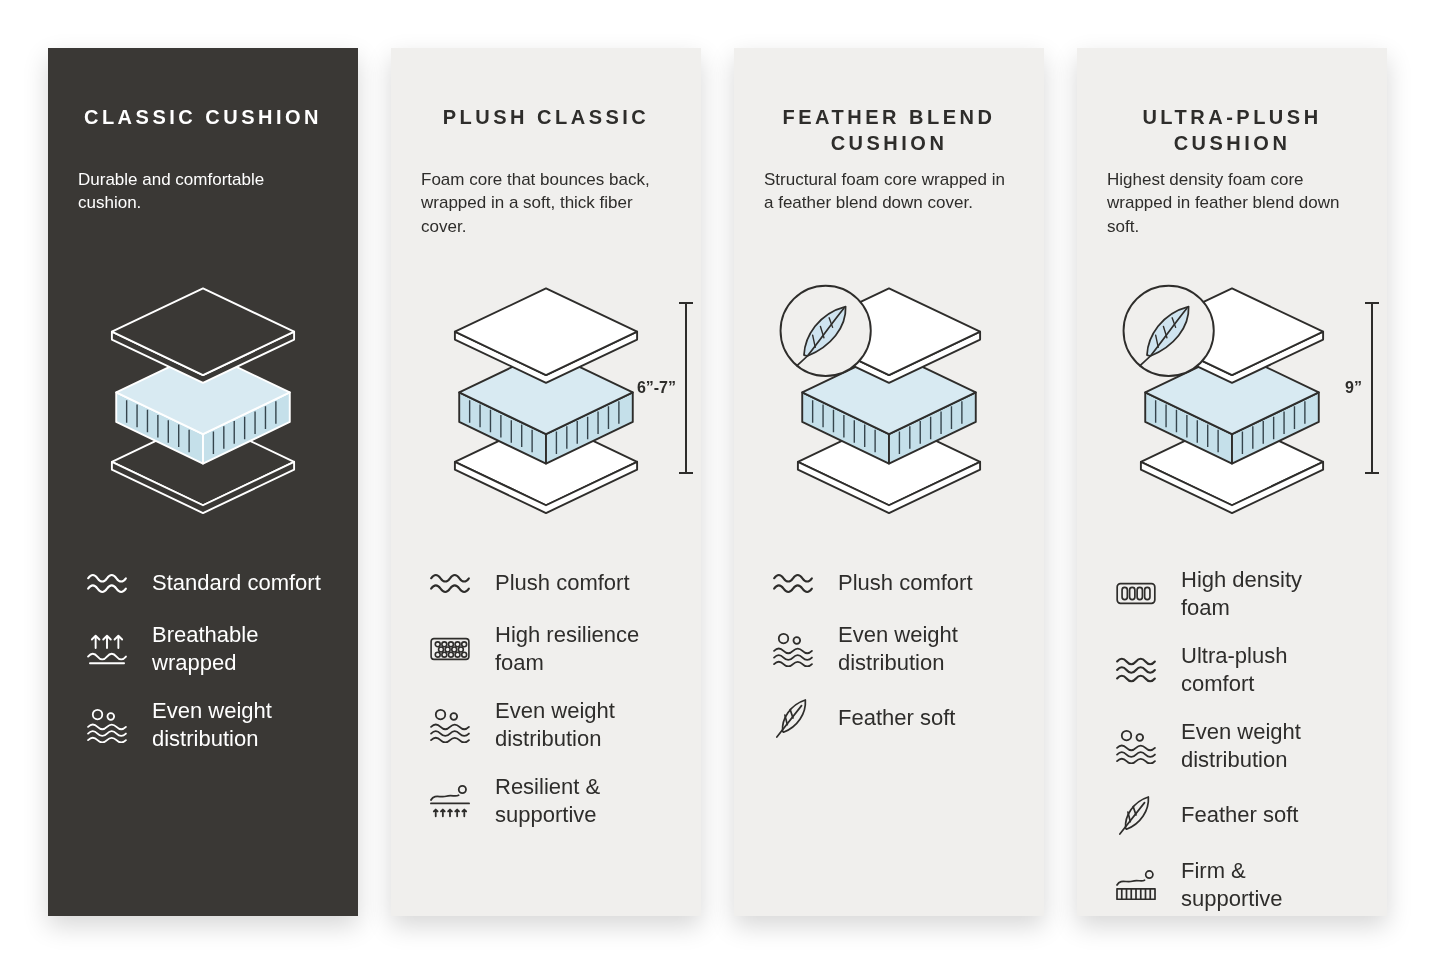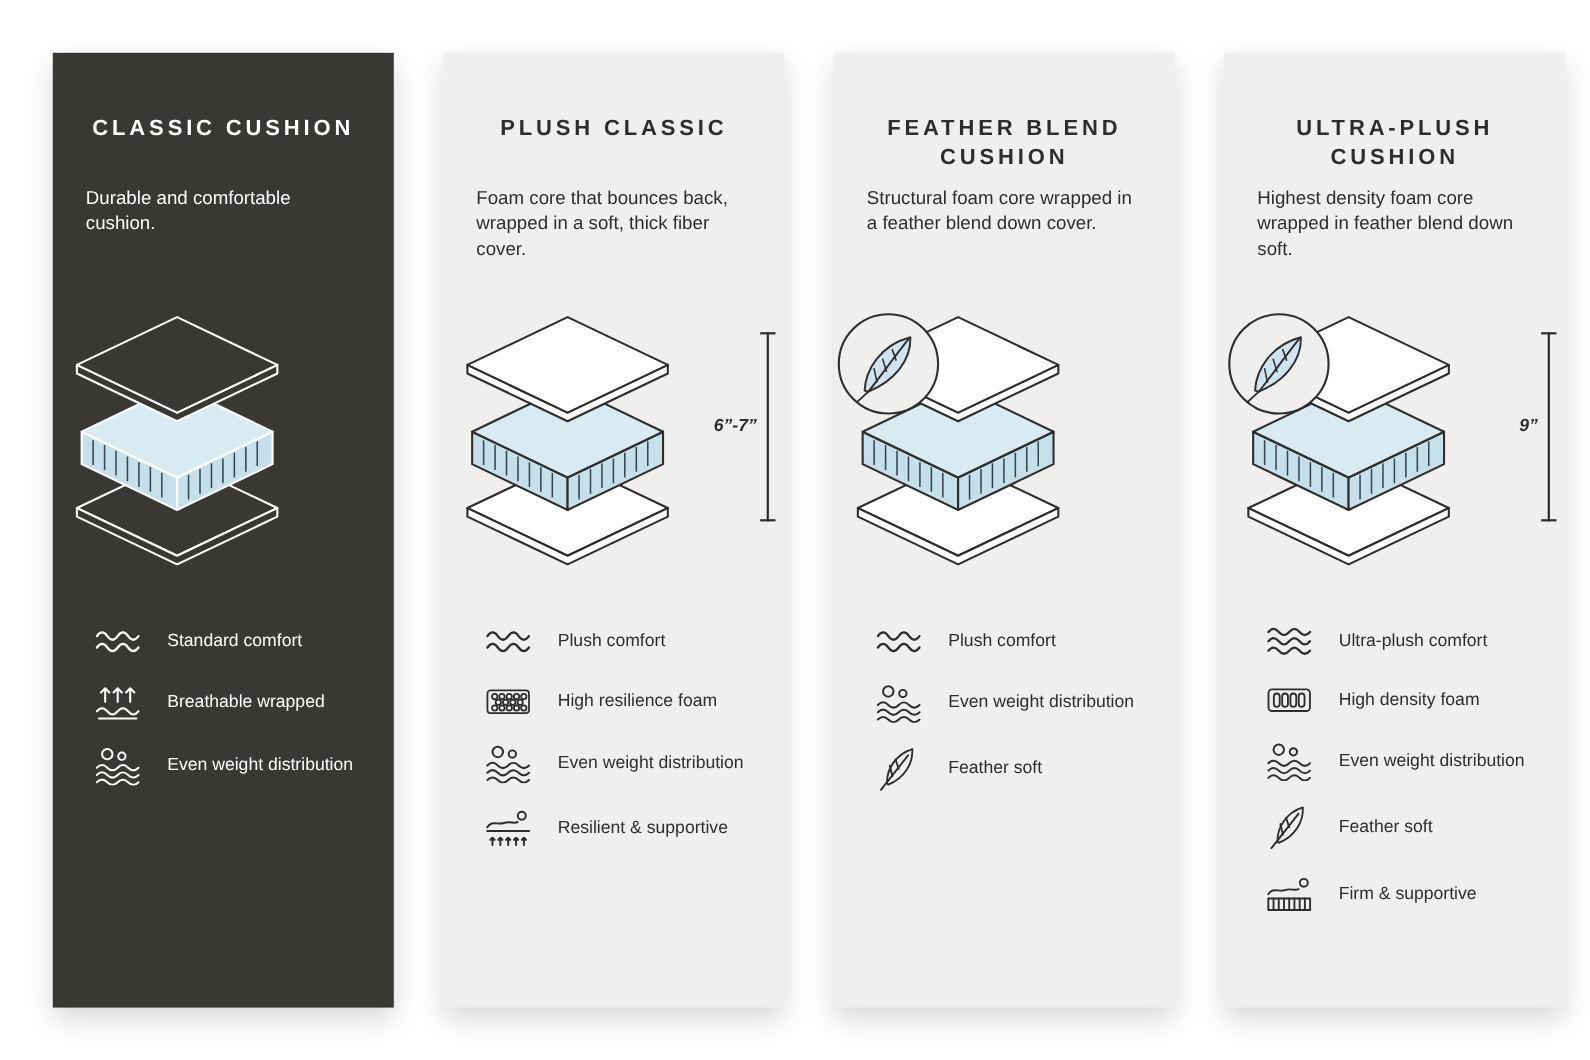--- a/index.html
+++ b/index.html
@@ -1,53 +1,53 @@
 <!DOCTYPE html>
 <html><head>
 <meta charset="utf-8">
 <style>
   html,body{margin:0;padding:0;}
   body{
     width:1445px;height:964px;background:#ffffff;overflow:hidden;
     font-family:"Liberation Sans",sans-serif;color:#2e2d2b;
   }
-  .board{display:flex;gap:45px;padding:48px 0 32px 48px;box-sizing:border-box;}
+  .board{display:flex;gap:33px;padding:48px 0 32px 48px;box-sizing:border-box;}
   .card{
     width:310px;height:868px;background:#f0efed;flex-shrink:0;
     box-shadow:0 10px 24px rgba(0,0,0,0.16);
     display:flex;flex-direction:column;box-sizing:border-box;
   }
   .card.dark{background:#3a3835;color:#ffffff;}
   .card-title{
     font-size:20px;font-weight:700;letter-spacing:3.5px;line-height:1.3;
     text-align:center;margin:56px 16px 0;min-height:54px;
   }
   .card-desc{
     font-size:17px;line-height:1.38;
     margin:10px 30px 0;min-height:78px;
   }
   .illus{
     position:relative;height:268px;margin-top:22px;
-    display:flex;justify-content:flex-start;align-items:center;font-style:italic;
+    display:flex;justify-content:center;align-items:center;
   }
   .dim{
     position:absolute;right:14px;top:34px;height:172px;
     display:flex;align-items:center;gap:9px;
   }
   .dim-label{font-size:16px;font-weight:600;white-space:nowrap;}
   .dim-line{position:relative;width:2px;height:100%;background:currentColor;display:block;}
   .dim-line::before,.dim-line::after{
     content:"";position:absolute;left:-6px;width:14px;height:2px;background:currentColor;
   }
   .dim-line::before{top:0;}
   .dim-line::after{bottom:0;}
   .features{display:flex;flex-direction:column;gap:21px;margin:30px 34px 0;}
   .feature{display:flex;align-items:center;gap:20px;}
   .feature-icon{width:50px;display:flex;justify-content:center;align-items:center;flex-shrink:0;}
-  .feature-label{font-size:16px;line-height:1.25;}
+  .feature-label{font-size:22px;line-height:1.25;}
 </style>
 </head>
 <body>
 
 <main class="board">
     <section class="card dark">
     <h2 class="card-title">CLASSIC CUSHION</h2>
     <p class="card-desc">Durable and comfortable cushion.</p>
     <div class="illus">
       <svg viewBox="0 0 260 272" width="226" height="236">
@@ -263,42 +263,42 @@
         </svg>
       <div class="dim">
     <span class="dim-label">9”</span>
     <span class="dim-line"></span>
   </div>
     </div>
     <div class="features">
 
         <div class="feature">
           <span class="feature-icon">
-            <svg viewBox="0 0 48 36" width="46" height="34" fill="none" stroke="currentColor" stroke-width="2.2" stroke-linecap="round">
-    <path d="M4 9 Q9 3 14 9 T24 9 T34 9 T44 9"></path>
-    <path d="M4 18 Q9 12 14 18 T24 18 T34 18 T44 18"></path>
-    <path d="M4 27 Q9 21 14 27 T24 27 T34 27 T44 27"></path>
-  </svg>
-          </span>
-          <span class="feature-label">Ultra-plush comfort</span>
-        </div>
-        <div class="feature">
-          <span class="feature-icon">
             <svg viewBox="0 0 48 34" width="46" height="32" fill="none" stroke="currentColor" stroke-width="1.8" stroke-linecap="round">
     <rect x="4" y="6" width="40" height="21" rx="3.5"></rect>
     <rect x="9.2" y="10" width="5.6" height="13" rx="2.8"></rect>
     <rect x="17.2" y="10" width="5.6" height="13" rx="2.8"></rect>
     <rect x="25.2" y="10" width="5.6" height="13" rx="2.8"></rect>
     <rect x="33.2" y="10" width="5.6" height="13" rx="2.8"></rect>
   </svg>
           </span>
           <span class="feature-label">High density foam</span>
         </div>
         <div class="feature">
           <span class="feature-icon">
+            <svg viewBox="0 0 48 36" width="46" height="34" fill="none" stroke="currentColor" stroke-width="2.2" stroke-linecap="round">
+    <path d="M4 9 Q9 3 14 9 T24 9 T34 9 T44 9"></path>
+    <path d="M4 18 Q9 12 14 18 T24 18 T34 18 T44 18"></path>
+    <path d="M4 27 Q9 21 14 27 T24 27 T34 27 T44 27"></path>
+  </svg>
+          </span>
+          <span class="feature-label">Ultra-plush comfort</span>
+        </div>
+        <div class="feature">
+          <span class="feature-icon">
             <svg viewBox="0 0 48 38" width="46" height="36" fill="none" stroke="currentColor" stroke-width="1.9" stroke-linecap="round">
     <circle cx="14" cy="8" r="5"></circle>
     <circle cx="28" cy="10" r="3.5"></circle>
     <path d="M4 21 Q9 16 14 21 T24 21 T34 21 T44 21"></path>
     <path d="M4 28 Q9 23 14 28 T24 28 T34 28 T44 28"></path>
     <path d="M4 35 Q9 30 14 35 T24 35 T34 35 T44 35"></path>
   </svg>
           </span>
           <span class="feature-label">Even weight distribution</span>
         </div>

